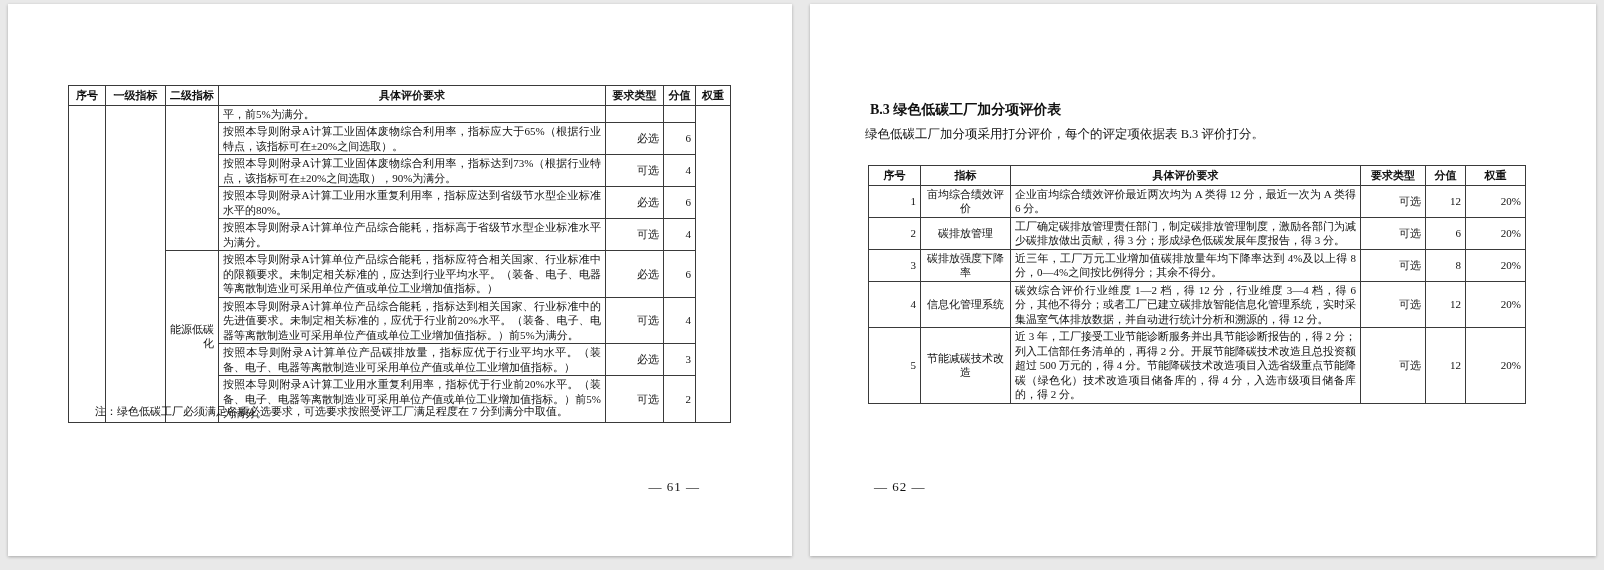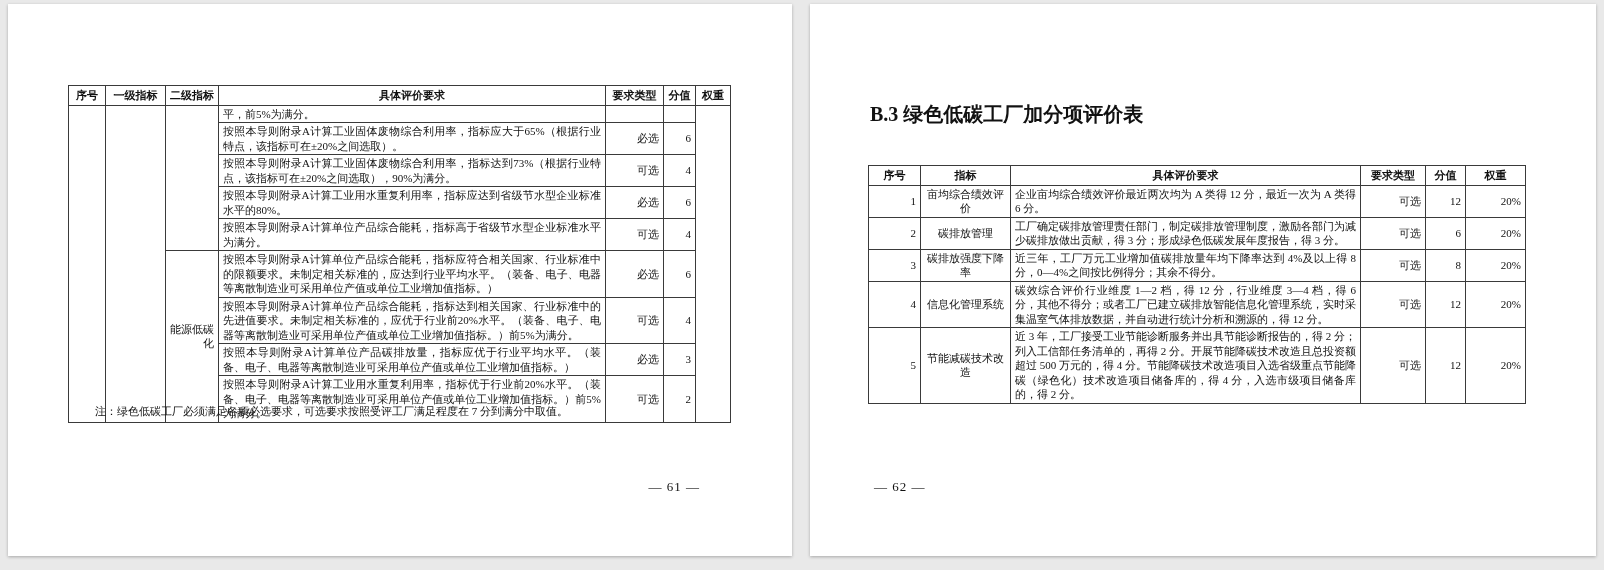--- a/index.html
+++ b/index.html
@@ -44,21 +44,21 @@
   }
   .pagenum{
     position:absolute;top:475px;
     font-size:13px;letter-spacing:1px;
   }
   .pagenum-left{right:92px;}
   .pagenum-right{left:64px;}
 
   .heading{
     position:absolute;left:60px;top:97px;
-    font-size:20px;font-weight:bold;
+    font-size:14px;font-weight:bold;
   }
   .para{
     position:absolute;left:55px;top:122px;width:660px;
     font-size:12.5px;line-height:17px;
   }
   .caption{
     position:absolute;left:58px;top:143px;width:657px;
     text-align:center;font-size:11px;
   }
 </style>
@@ -144,20 +144,21 @@
       </tbody>
     </table>
 
     <div class="note">注：绿色低碳工厂必须满足各项必选要求，可选要求按照受评工厂满足程度在 7 分到满分中取值。</div>
     <div class="pagenum pagenum-left">— 61 —</div>
   </div>
 
   <div class="page page-right">
 
     <div class="heading">B.3 绿色低碳工厂加分项评价表</div>
+    <div class="para">绿色低碳工厂加分项采用打分评价，每个的评定项依据表 B.3 评价打分。</div>
 
     <table class="doc tbl-right">
       <colgroup>
         <col style="width:52px">
           <col style="width:90px">
           <col style="width:350px">
         <col style="width:65px">
           <col style="width:40px">
           <col style="width:60px">
       </colgroup>

